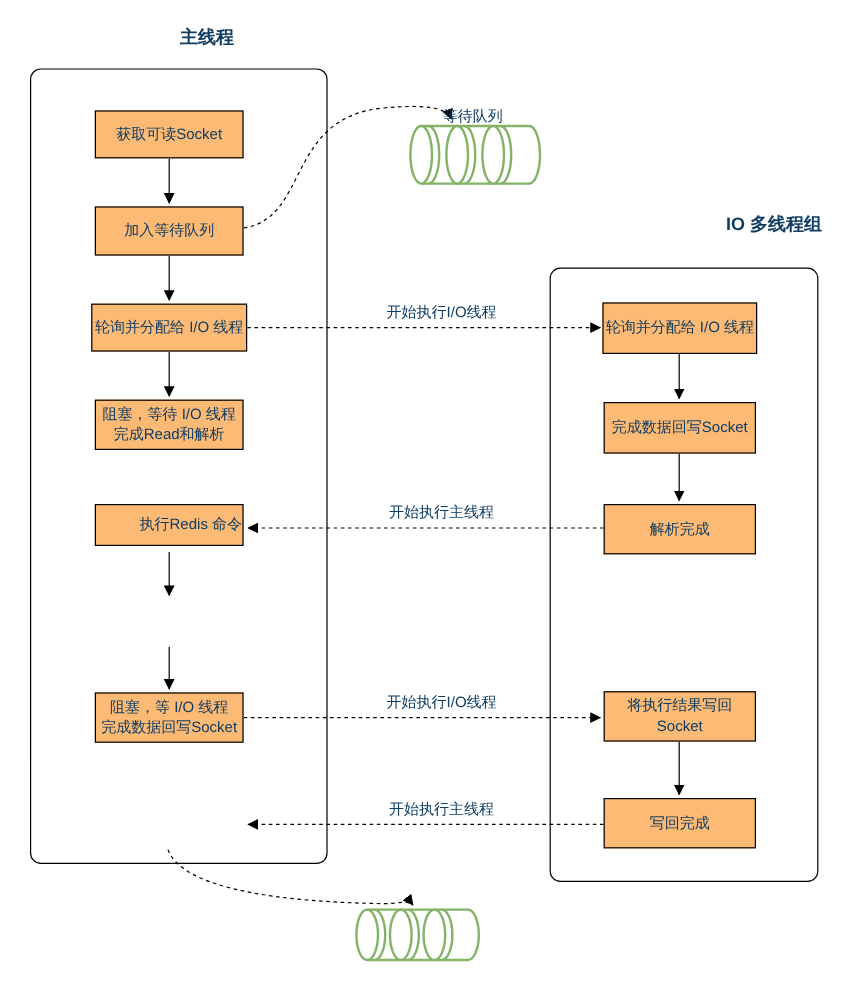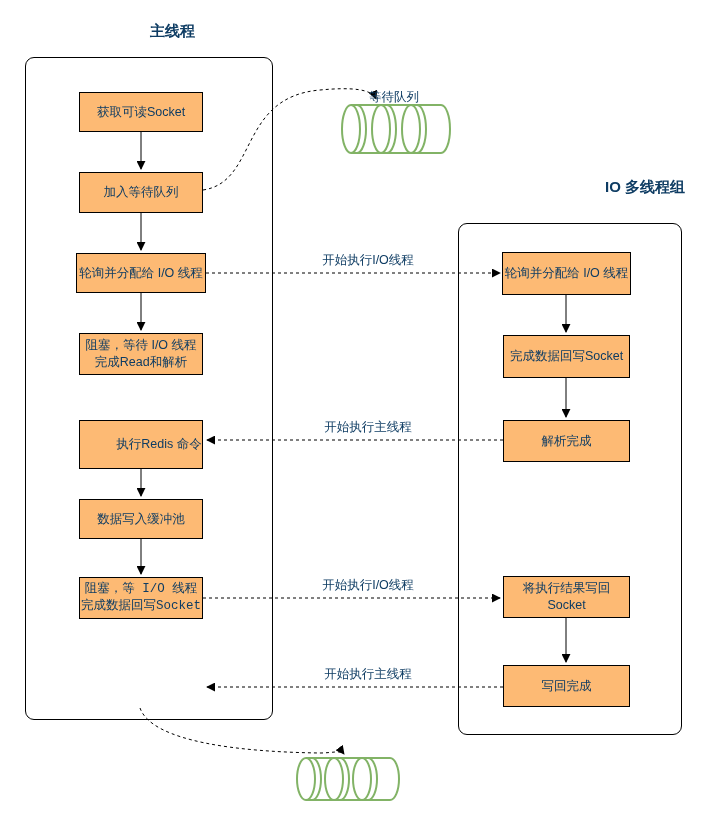--- a/index.html
+++ b/index.html
@@ -56,23 +56,23 @@
   }
   #main-container { left: 25px; top: 57px; width: 246px; height: 661px; }
   #io-container   { left: 458px; top: 223px; width: 222px; height: 510px; }
   #main-title { left: 73px;  top: 22px;  width: 122px; }
   #io-title   { left: 453px; top: 178px; width: 232px; }
 
   #mb1 { left: 79px; top: 92px;  width: 124px; height: 40px; }
   #mb2 { left: 79px; top: 172px; width: 124px; height: 41px; }
   #mb3 { left: 76px; top: 253px; width: 130px; height: 40px; }
   #mb4 { left: 79px; top: 333px; width: 124px; height: 42px; }
-  #mb5 { left: 79px; top: 420px; width: 124px; height: 49px; padding-left: 36px; }
+  #mb5 { left: 79px; top: 420px; width: 124px; height: 35px; padding-left: 36px; }
   #mb6 { left: 79px; top: 499px; width: 124px; height: 40px; }
-  #mb7 { left: 79px; top: 577px; width: 124px; height: 42px; font-family: Liberation Mono, monospace; }
+  #mb7 { left: 79px; top: 577px; width: 124px; height: 42px; }
   #mb8 { left: 78px; top: 665px; width: 125px; height: 42px; }
 
   #ib1 { left: 502px; top: 252px; width: 129px; height: 43px; }
   #ib2 { left: 503px; top: 335px; width: 127px; height: 43px; }
   #ib3 { left: 503px; top: 420px; width: 127px; height: 42px; }
   #ib4 { left: 503px; top: 576px; width: 127px; height: 42px; }
   #ib5 { left: 503px; top: 665px; width: 127px; height: 42px; }
 
   #lbl-wait-queue   { left: 344px; top: 78px;  width: 100px; margin-top: 11px; }
   #lbl-start-io-1   { left: 268px; top: 252px; width: 200px; }
@@ -151,23 +151,20 @@
   <div class="flow-box" id="mb3">
       <span class="lbl nw">轮询并分配给 I/O 线程</span>
     </div>
   <div class="flow-box" id="mb4">
       <span class="lbl">阻塞，等待 I/O 线程
 完成Read和解析</span>
     </div>
   <div class="flow-box" id="mb5">
       <span class="lbl nw">执行Redis 命令</span>
     </div>
-  <div class="flow-box" id="mb6">
-      <span class="lbl nw">数据写入缓冲池</span>
-    </div>
   <div class="flow-box" id="mb7">
       <span class="lbl">阻塞，等 I/O 线程
 完成数据回写Socket</span>
     </div>
 
   <div class="flow-box" id="ib1">
       <span class="lbl nw">轮询并分配给 I/O 线程</span>
     </div>
   <div class="flow-box" id="ib2">
       <span class="lbl nw">完成数据回写Socket</span>

